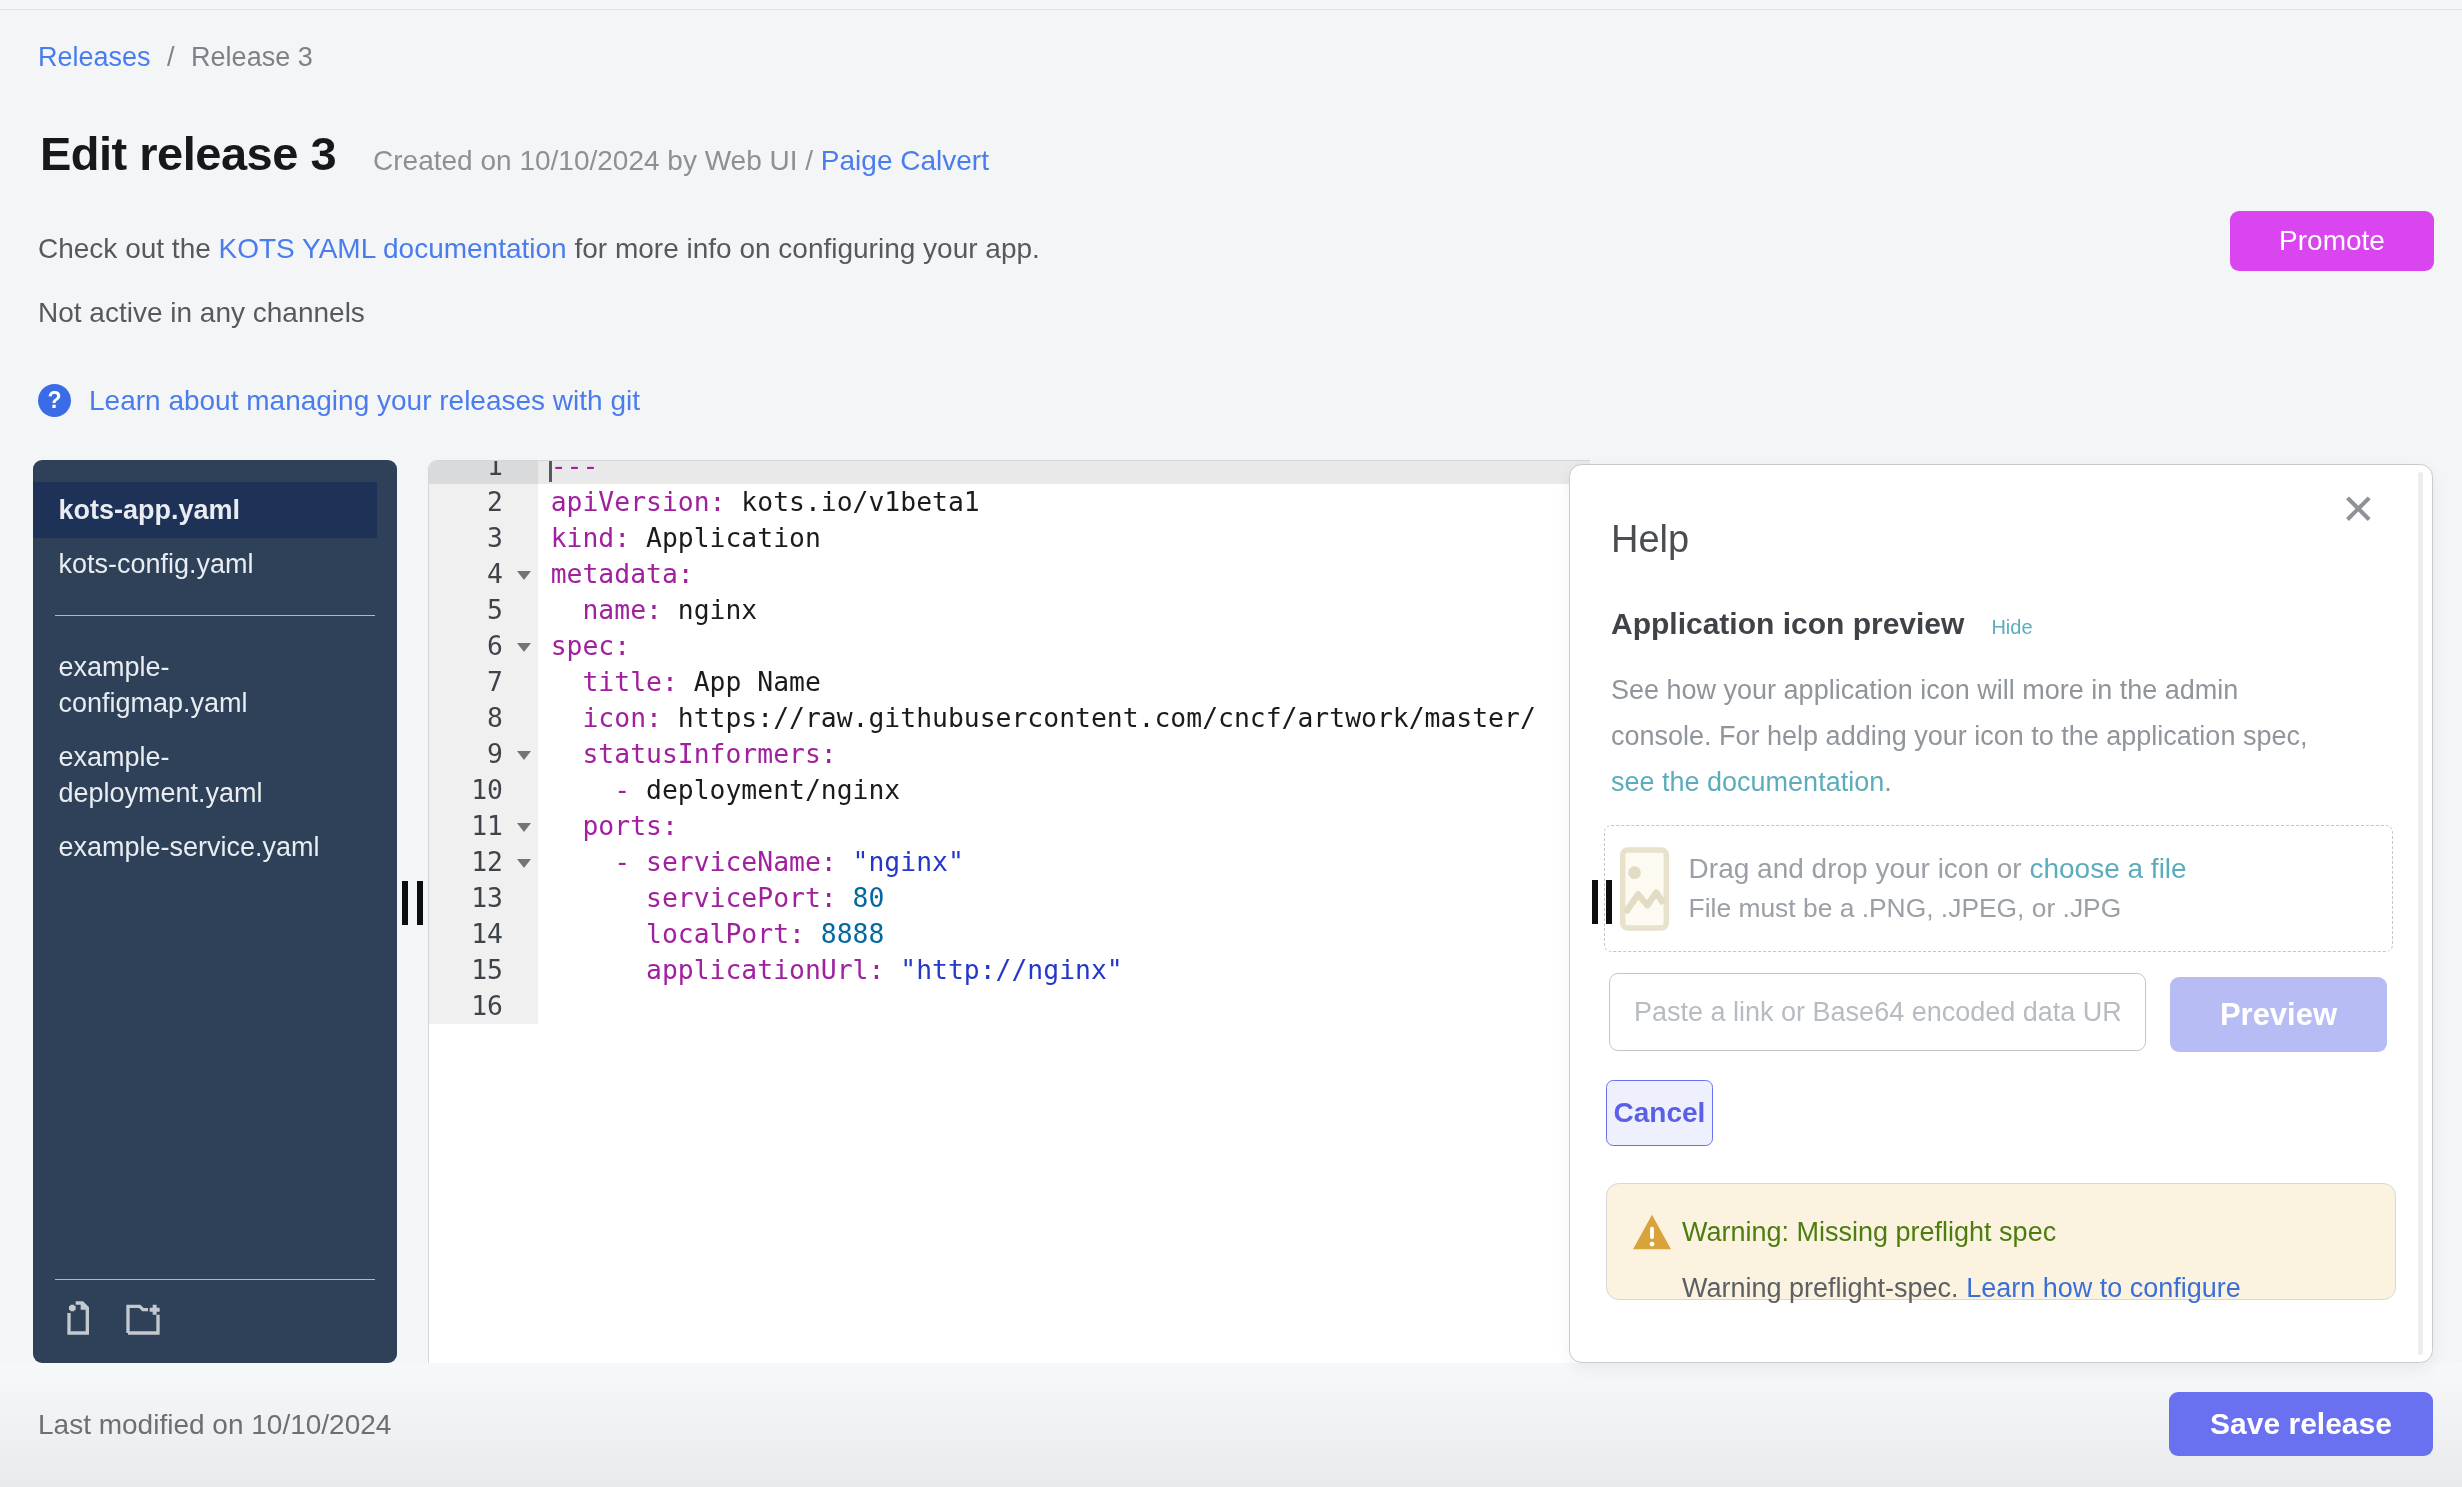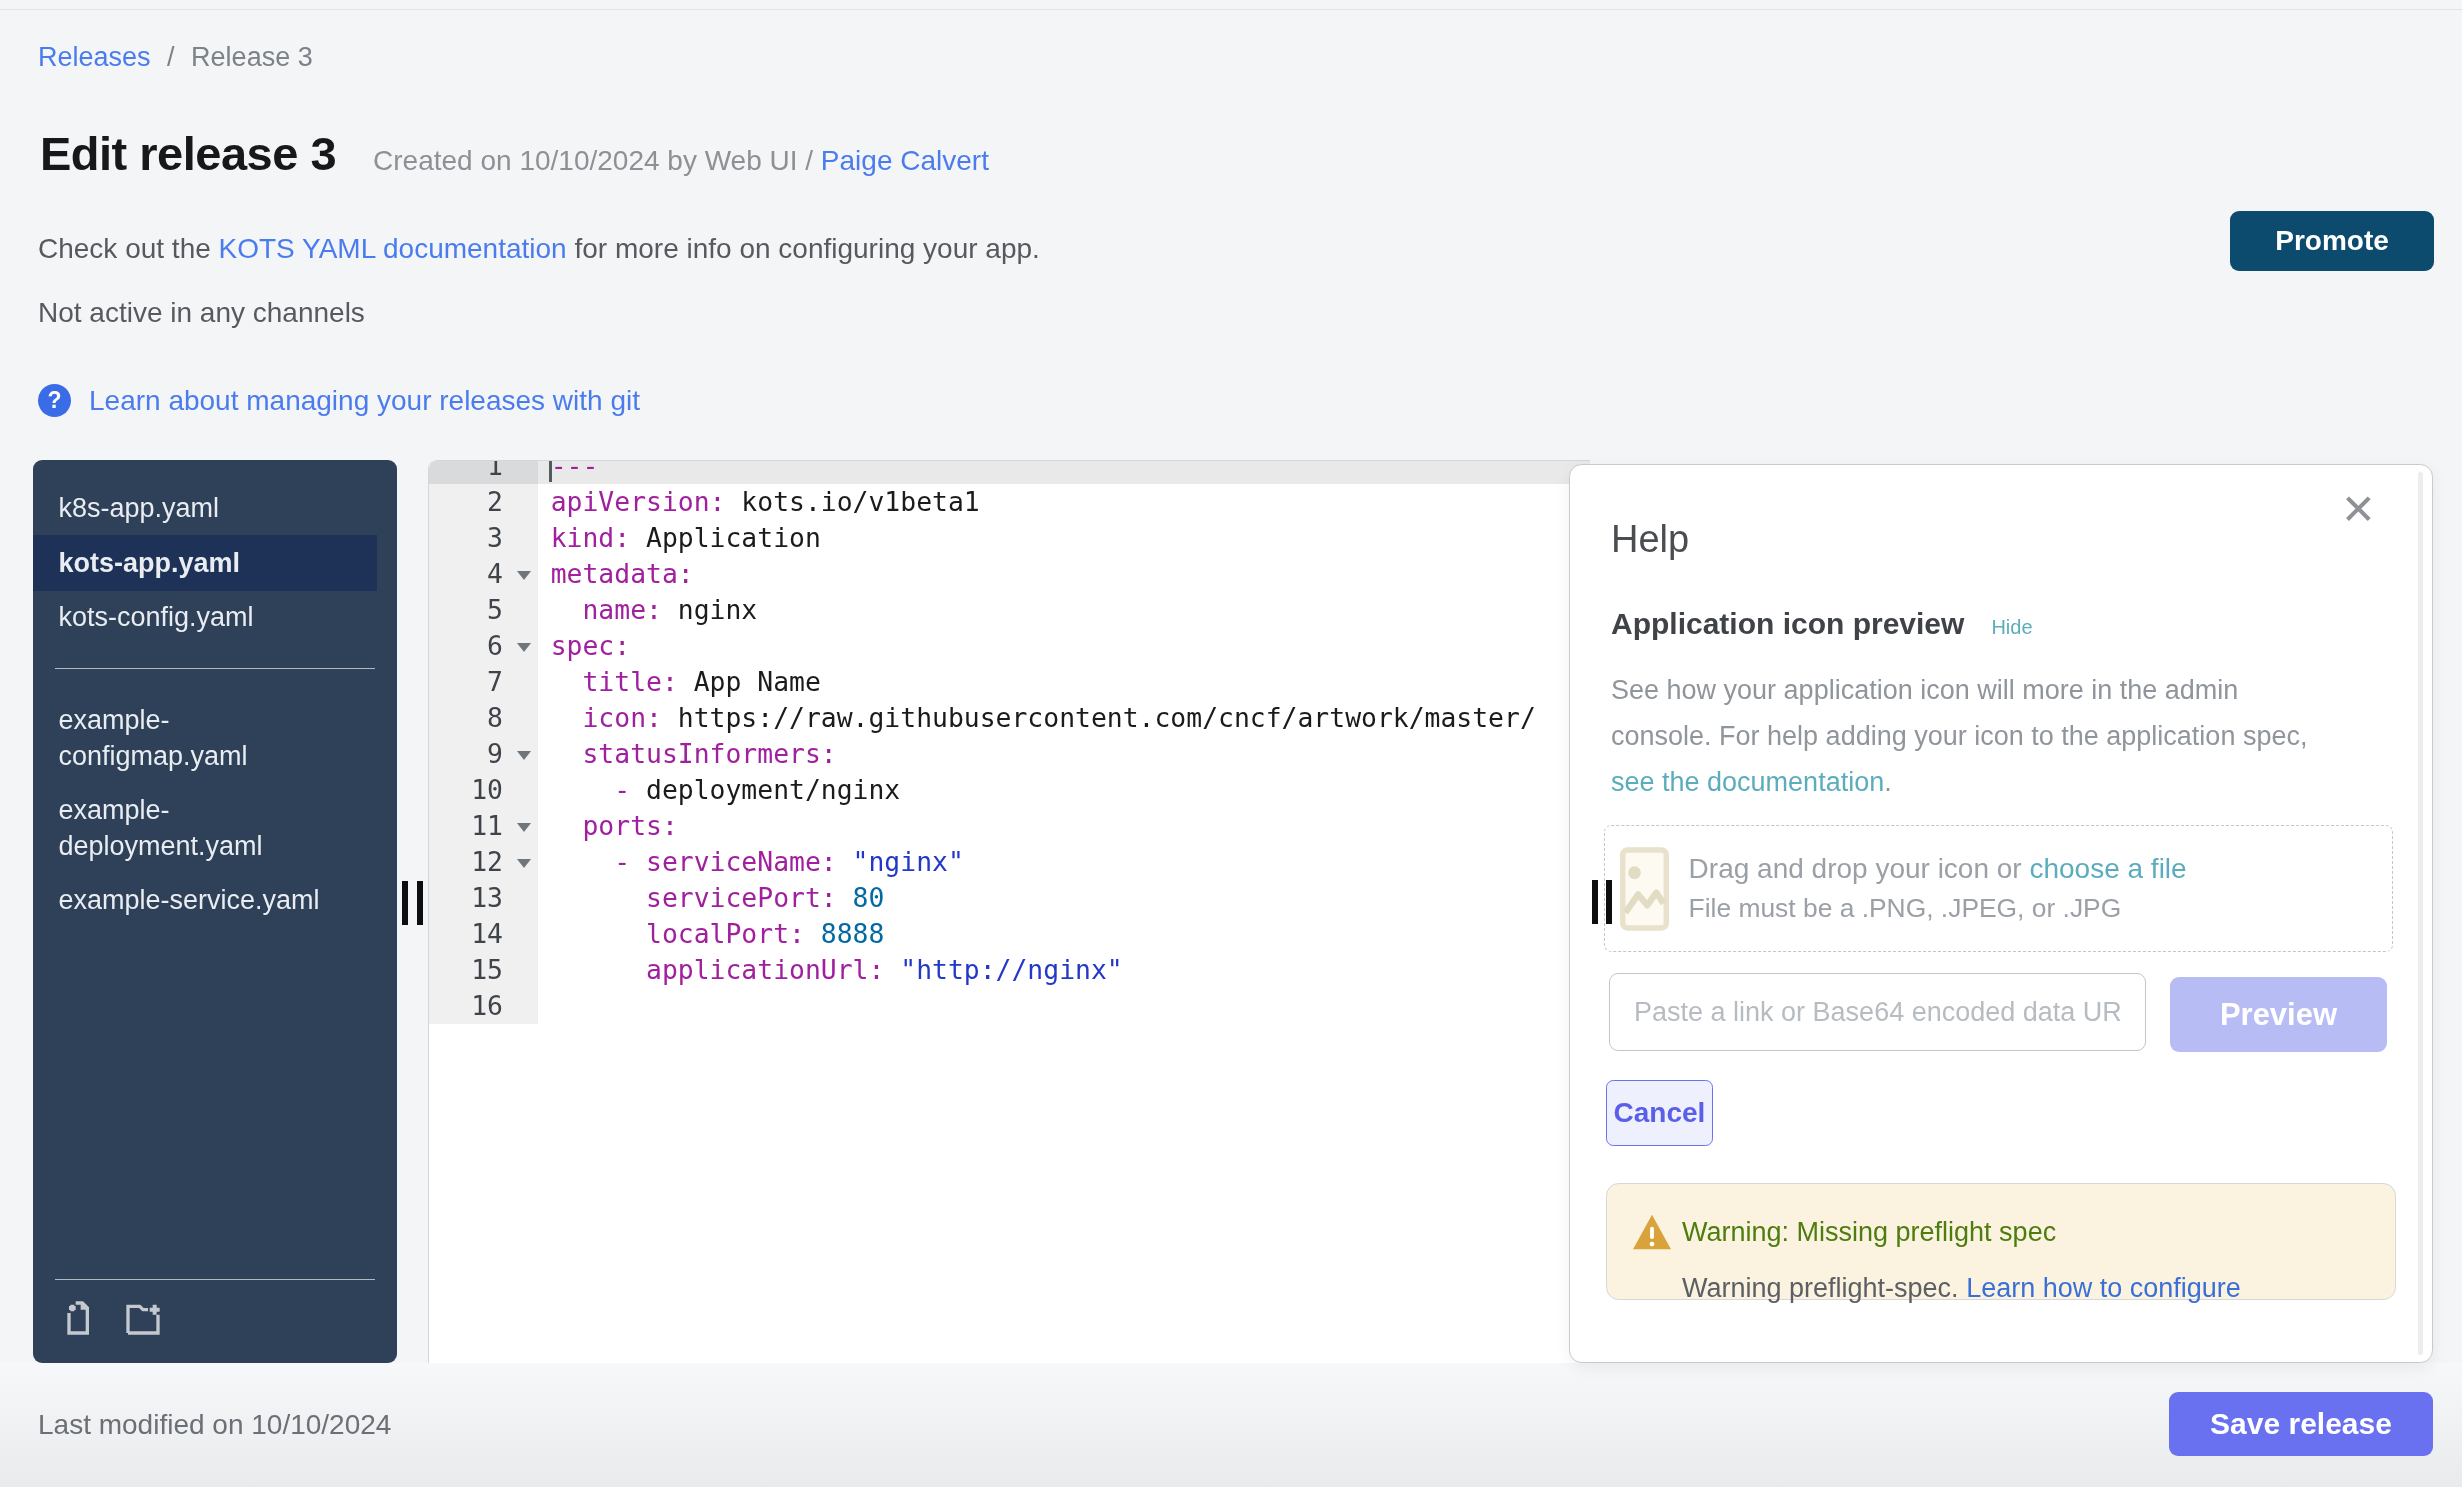--- a/index.html
+++ b/index.html
@@ -17,21 +17,21 @@
   .breadcrumb .sep{color:#7d8288;margin:0 9px;}
   .breadcrumb .cur{color:#7d8288;}
 
   .title-row{position:absolute;left:38px;top:124px;display:flex;align-items:baseline;gap:35px;}
   .title-row h1{margin:2px;font-size:47px;font-weight:700;color:#17181a;letter-spacing:-0.5px;}
   .created{font-size:28px;color:#8c9196;}
   .created a{color:#4a7cee;text-decoration:none;cursor:pointer;}
 
   .promote-btn{
     position:absolute;left:2230px;top:211px;width:204px;height:60px;
-    background:#0c4a6e;color:#fff;font-size:28px;font-weight:700;
+    background:#d946ef;color:#fff;font-size:28px;font-weight:400;
     border:none;border-radius:9px;cursor:pointer;font-family:inherit;
   }
   .doc-line{position:absolute;left:38px;top:233px;font-size:28px;color:#565a5f;}
   .doc-line a{color:#4a7cee;text-decoration:none;cursor:pointer;}
   .channel-status{position:absolute;left:38px;top:297px;font-size:28px;color:#565a5f;}
 
   .git-row{position:absolute;left:38px;top:384px;display:flex;align-items:center;gap:18px;text-decoration:none;cursor:pointer;}
   .q-icon{
     width:33px;height:33px;border-radius:50%;background:#3b6ce8;color:#fff;
     font-size:23px;font-weight:700;display:flex;align-items:center;justify-content:center;flex:0 0 auto;
@@ -181,21 +181,20 @@
 
 <div class="channel-status">Not active in any channels</div>
 
 <a class="git-row">
   <span class="q-icon">?</span>
   <span class="git-label">Learn about managing your releases with git</span>
 </a>
 
 <div class="sidebar">
   <div class="file-list" id="files-primary">
-      <div class="file-item">k8s-app.yaml</div>
       <div class="file-item selected">kots-app.yaml</div>
       <div class="file-item">kots-config.yaml</div>
     </div>
   <div class="side-divider"></div>
   <div id="files-secondary">
       <div class="file-item multi">
         <div>example-</div>
         <div>configmap.yaml</div>
       </div>
       <div class="file-item multi">

